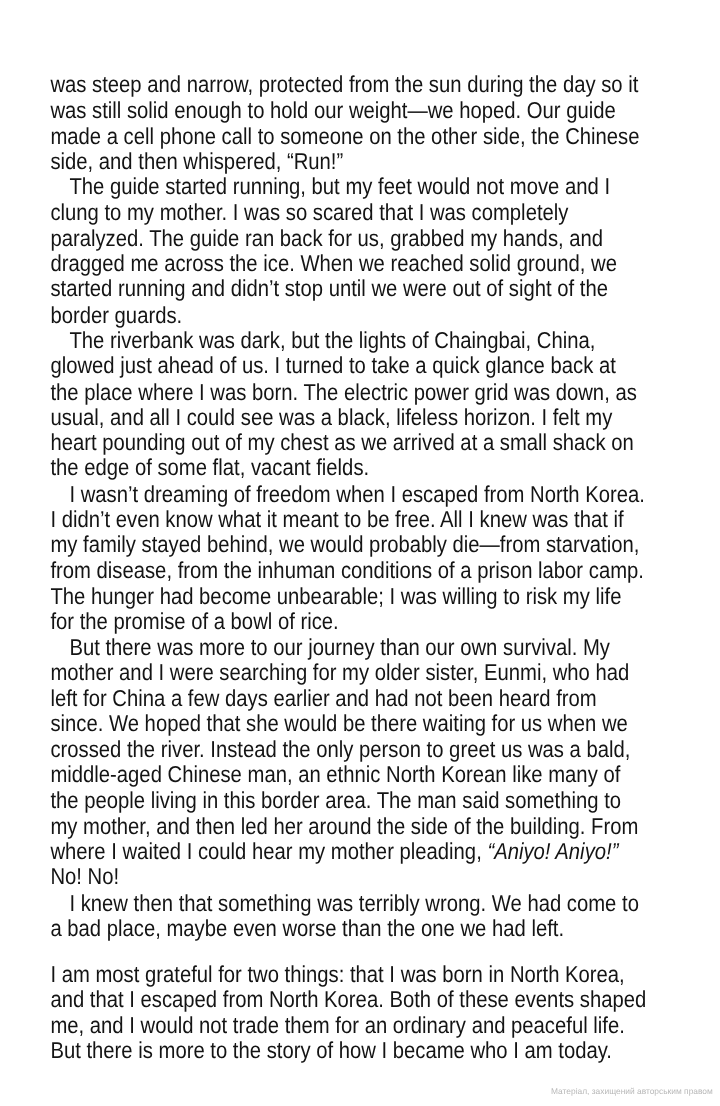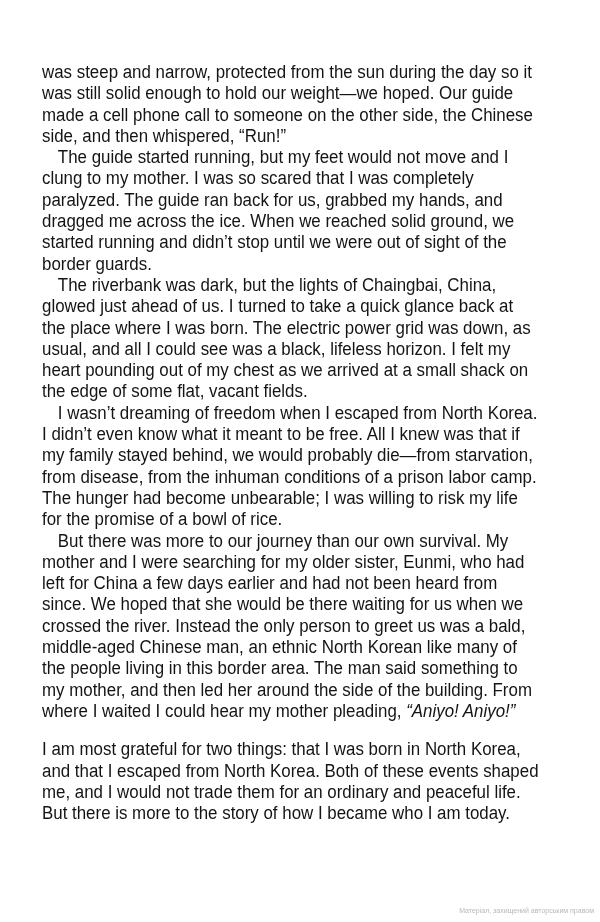--- a/index.html
+++ b/index.html
@@ -79,20 +79,25 @@
       <span class="line indent">But there was more to our journey than our own survival. My</span>
       <span class="line">mother and I were searching for my older sister, Eunmi, who had</span>
       <span class="line">left for China a few days earlier and had not been heard from</span>
       <span class="line">since. We hoped that she would be there waiting for us when we</span>
       <span class="line">crossed the river. Instead the only person to greet us was a bald,</span>
       <span class="line">middle-aged Chinese man, an ethnic North Korean like many of</span>
       <span class="line">the people living in this border area. The man said something to</span>
       <span class="line">my mother, and then led her around the side of the building. From</span>
     </div>
   <span class="line"><span>where I waited I could hear my mother pleading, </span><span class="ital">“Aniyo! Aniyo!”</span></span>
+  <div id="block1_end">
+      <span class="line">No! No!</span>
+      <span class="line indent">I knew then that something was terribly wrong. We had come to</span>
+      <span class="line">a bad place, maybe even worse than the one we had left.</span>
+    </div>
   <div class="para-gap"></div>
   <div id="block2">
       <span class="line">I am most grateful for two things: that I was born in North Korea,</span>
       <span class="line">and that I escaped from North Korea. Both of these events shaped</span>
       <span class="line">me, and I would not trade them for an ordinary and peaceful life.</span>
       <span class="line">But there is more to the story of how I became who I am today.</span>
     </div>
 </div>
 
 <div class="watermark">Матеріал, захищений авторським правом</div>

